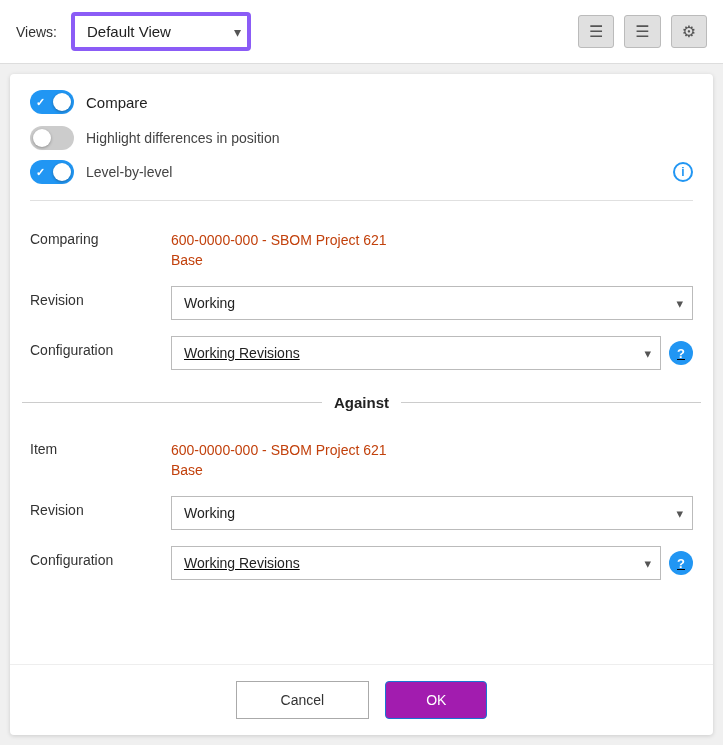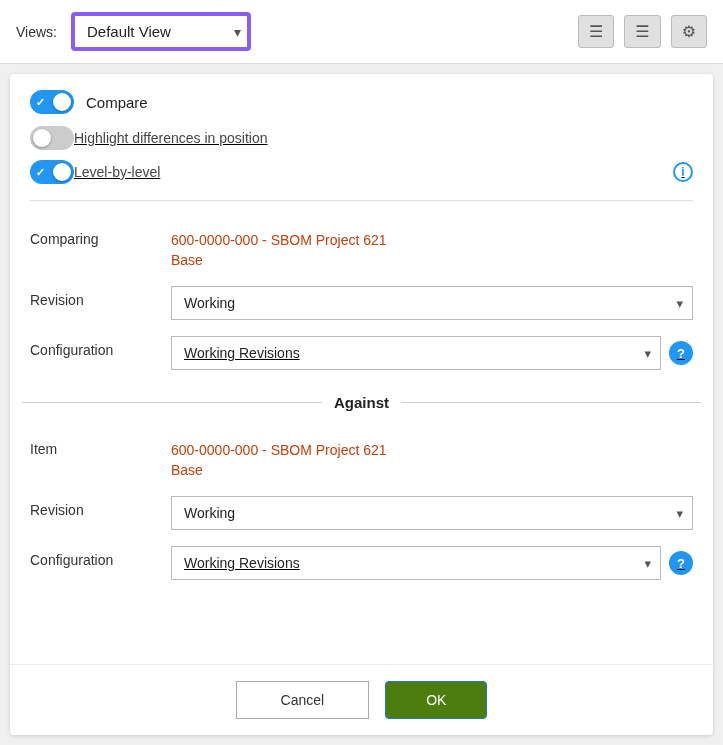--- a/index.html
+++ b/index.html
@@ -151,21 +151,21 @@
     
     .sub-options {
       padding: 4px 20px 8px 20px;
       display: flex;
       flex-direction: column;
       gap: 10px;
     }
     .option-row {
       display: flex;
       align-items: center;
-      text-decoration: underline;
+      gap: 12px;
     }
     .option-label {
       font-size: 14px;
       color: #444;
     }
     .info-icon {
       margin-left: auto;
       width: 20px;
       height: 20px;
       border-radius: 50%;
@@ -288,21 +288,21 @@
       background: #fff;
       border: 1px solid #aaa;
       border-radius: 0;
       padding: 10px 44px;
       font-size: 14px;
       color: #333;
       cursor: pointer;
       min-width: 100px;
     }
     .btn-ok {
-      background: #4d7c0f;
+      background: #a21caf;
       border: 1px solid #1976D2;
       border-radius: 4px;
       padding: 10px 40px;
       font-size: 14px;
       color: #fff;
       cursor: pointer;
       font-weight: 500;
       min-width: 100px;
     }
   </style>

